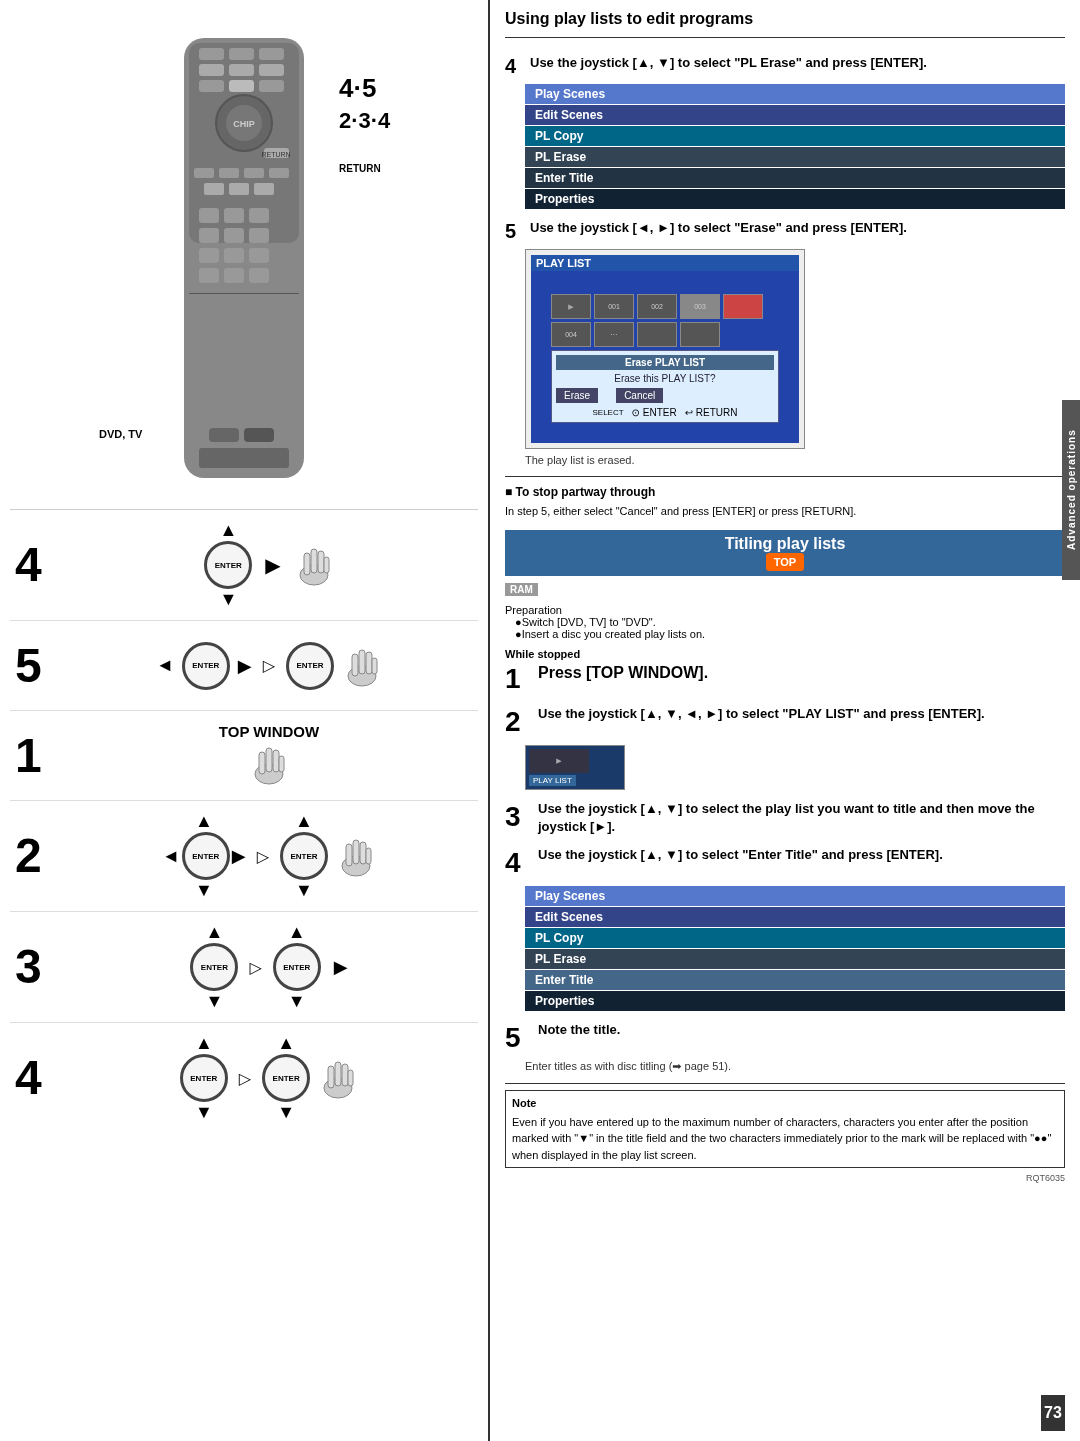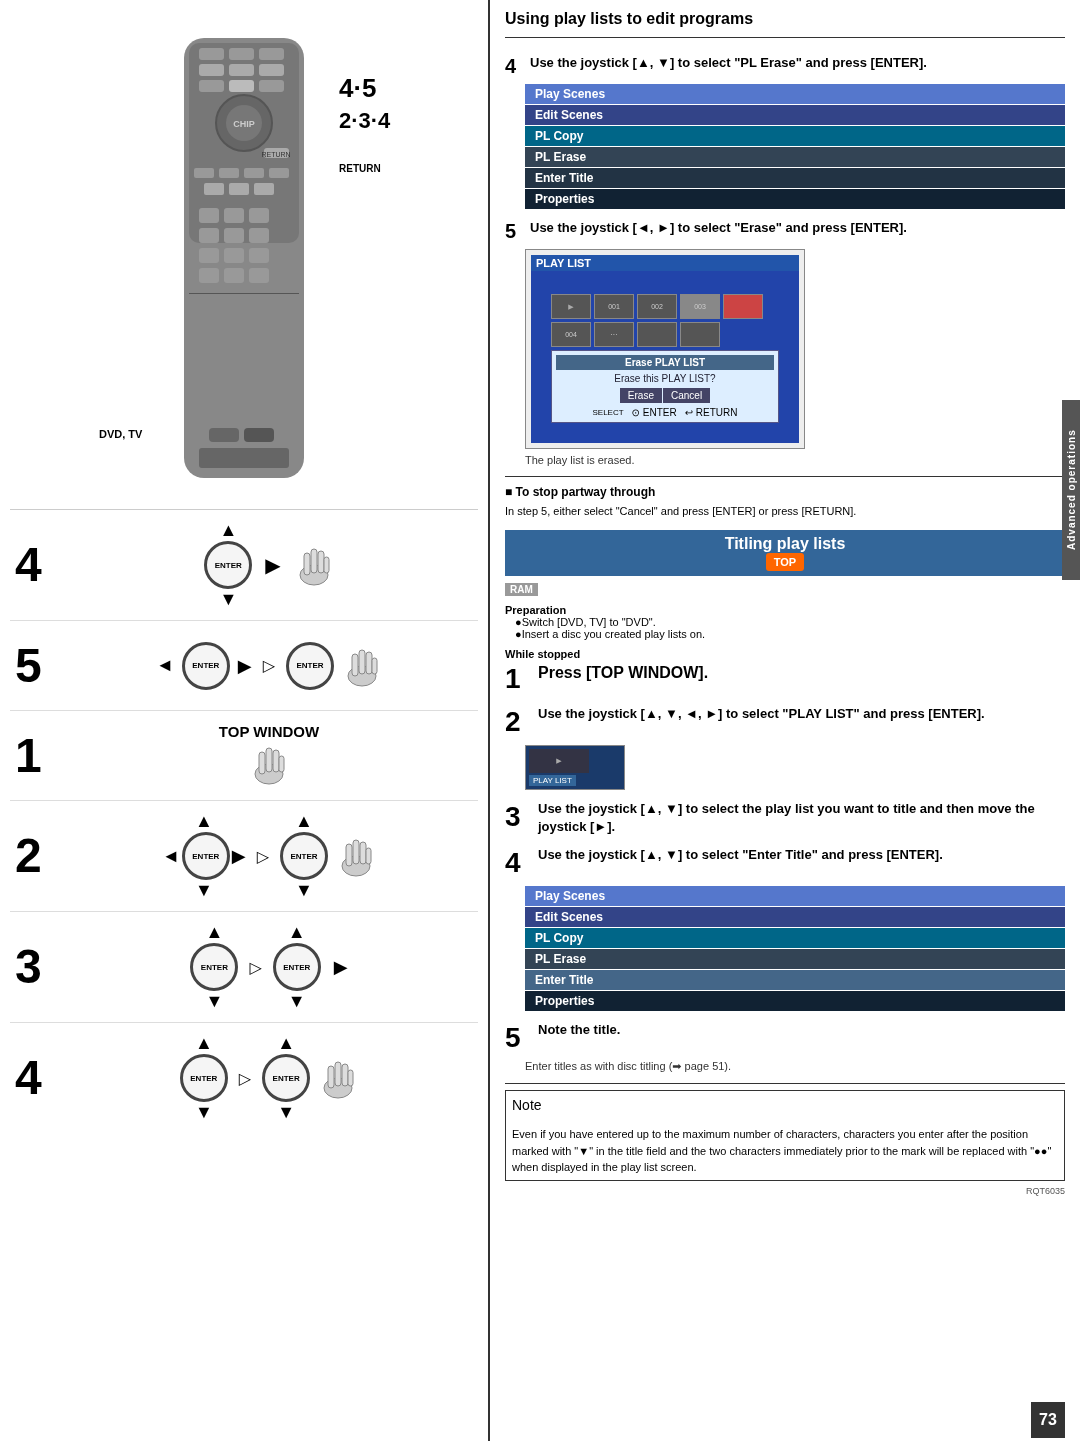--- a/index.html
+++ b/index.html
@@ -208,22 +208,21 @@
     }
 
     .erase-question {
       font-size: 10px;
       color: #223;
       margin-bottom: 4px;
     }
 
     .erase-buttons {
       display: flex;
-      gap: 1px;
-      justify-content: center;
+      gap: 18px;
     }
 
     .erase-btn {
       background: #446;
       color: #fff;
       font-size: 10px;
       padding: 2px 8px;
       border: none;
     }
 
@@ -283,21 +282,21 @@
       display: inline-block;
       margin-bottom: 3px;
     }
 
     .prep-section {
       margin: 5px 0 8px 0;
       font-size: 11px;
     }
 
     .prep-title {
-      font-weight: bold;
+      font-weight: normal;
       font-size: 11px;
     }
 
     .prep-bullet {
       font-size: 11px;
       margin-left: 10px;
     }
 
     .while-stopped {
       font-size: 11px;
@@ -338,46 +337,46 @@
 
     .note-box {
       border: 1px solid #333;
       padding: 4px 6px;
       margin: 5px 0;
       font-size: 11px;
       line-height: 1.5;
     }
 
     .note-title {
-      font-weight: normal;
-      font-size: 14px;
-      margin-bottom: 10px;
+      font-weight: bold;
+      font-size: 11px;
+      margin-bottom: 2px;
     }
 
     .for-reference {
       font-size: 11px;
       font-weight: bold;
       margin: 5px 0 2px 0;
     }
 
     .for-reference-text {
       font-size: 11px;
       line-height: 1.5;
     }
 
     
     .page-num {
       position: absolute;
-      bottom: 3px;
+      bottom: 10px;
       right: 15px;
       background: #333;
       color: #fff;
       font-size: 16px;
       font-weight: bold;
-      width: 34px;
+      width: 24px;
       height: 36px;
       display: flex;
       align-items: center;
       justify-content: center;
     }
 
     
     .adv-ops-sidebar {
       position: absolute;
       right: 0;

